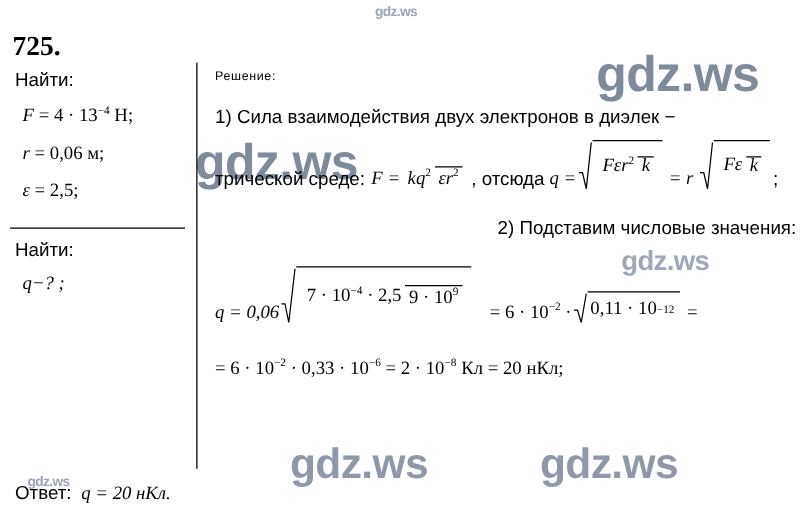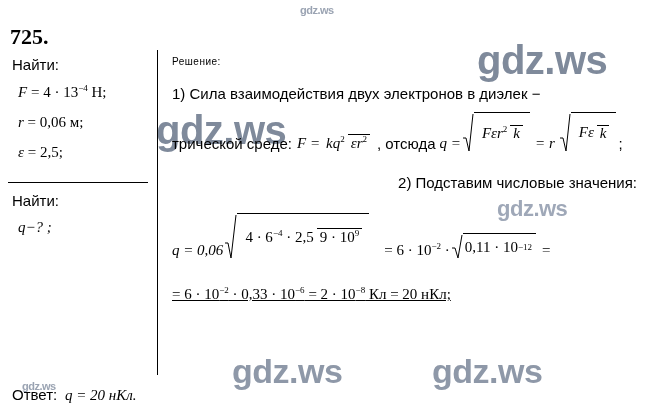--- a/index.html
+++ b/index.html
@@ -266,41 +266,41 @@
     <div class="formula-row" style="margin-top:22px;">
       <span class="it">q = 0,06</span>
       <span class="rad">
         <span class="sign">
           <svg width="12" height="46" viewBox="0 0 12 46">
               <path d="M0,30 L3,30 L6,45 L11,2" stroke="#000" stroke-width="1" fill="none"></path>
             </svg>
         </span>
         <span class="body">
           <span class="frac">
-            <span class="num"><span class="rom">4 · 6</span><sup>−4</sup><span class="rom"> · 2,5</span></span>
+            <span class="num"><span class="rom">7 · 10</span><sup>−4</sup><span class="rom"> · 2,5</span></span>
             <span class="den"><span class="rom">9 · 10</span><sup>9</sup></span>
           </span>
         </span>
       </span>
       <span class="rom" style="margin-left:13px;"><span>= 6 · 10</span><sup>−2</sup><span> ·</span></span>
       <span class="rad">
         <span class="sign">
           <svg width="11" height="26" viewBox="0 0 11 26">
               <path d="M0,15 L3,15 L6,25 L10,2" stroke="#000" stroke-width="1" fill="none"></path>
             </svg>
         </span>
         <span class="body">
           <span class="rom">0,11 · 10</span>
             <sup>−12</sup>
         </span>
       </span>
       <span class="rom" style="margin-left:4px;">=</span>
     </div>
 
-    <div class="formula-row" style="margin-top:26px;text-decoration:underline;">
+    <div class="formula-row" style="margin-top:26px;">
       <span class="rom"><span>= 6 · 10</span><sup>−2</sup><span> · 0,33 · 10</span><sup>−6</sup><span> = 2 · 10</span><sup>−8</sup><span> Кл = 20 нКл;</span></span>
     </div>
   </div>
 
   <div class="ans">
     <span class="w">Ответ:</span>
     <span class="it" style="margin-left:4px;">q = 20 нКл.</span>
   </div>
 
 </div>

